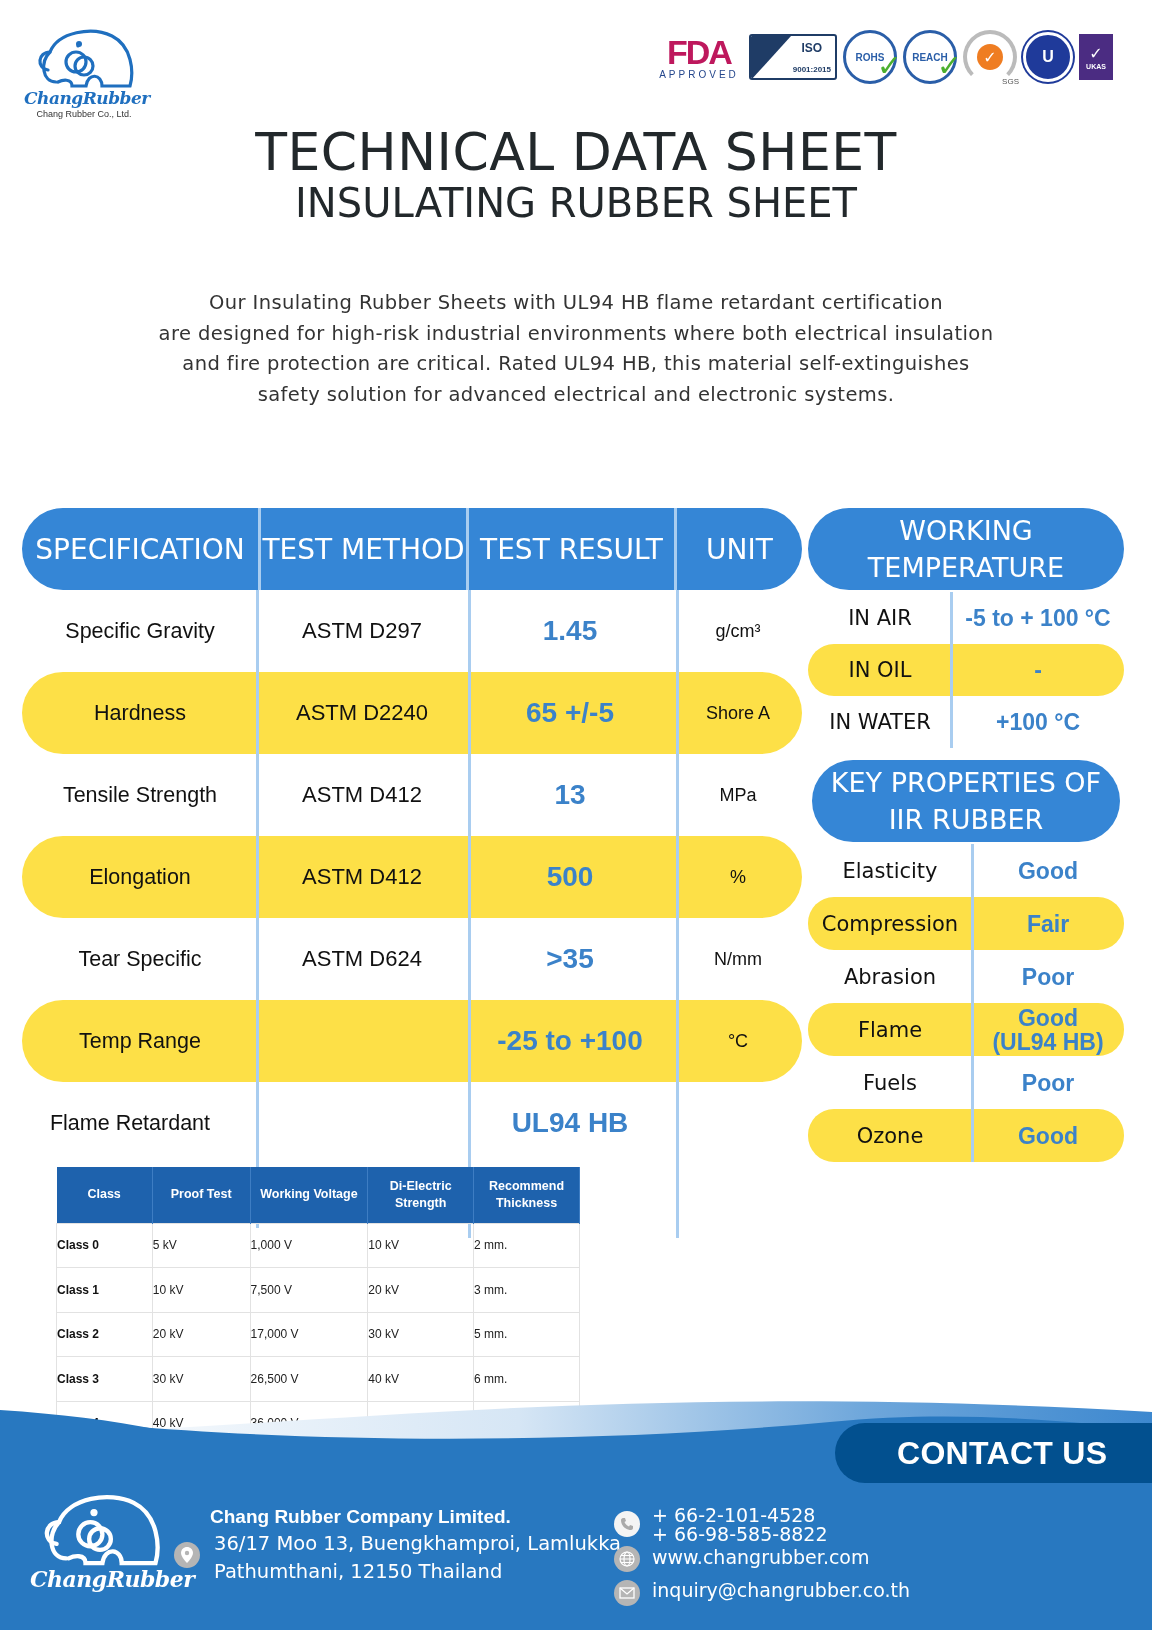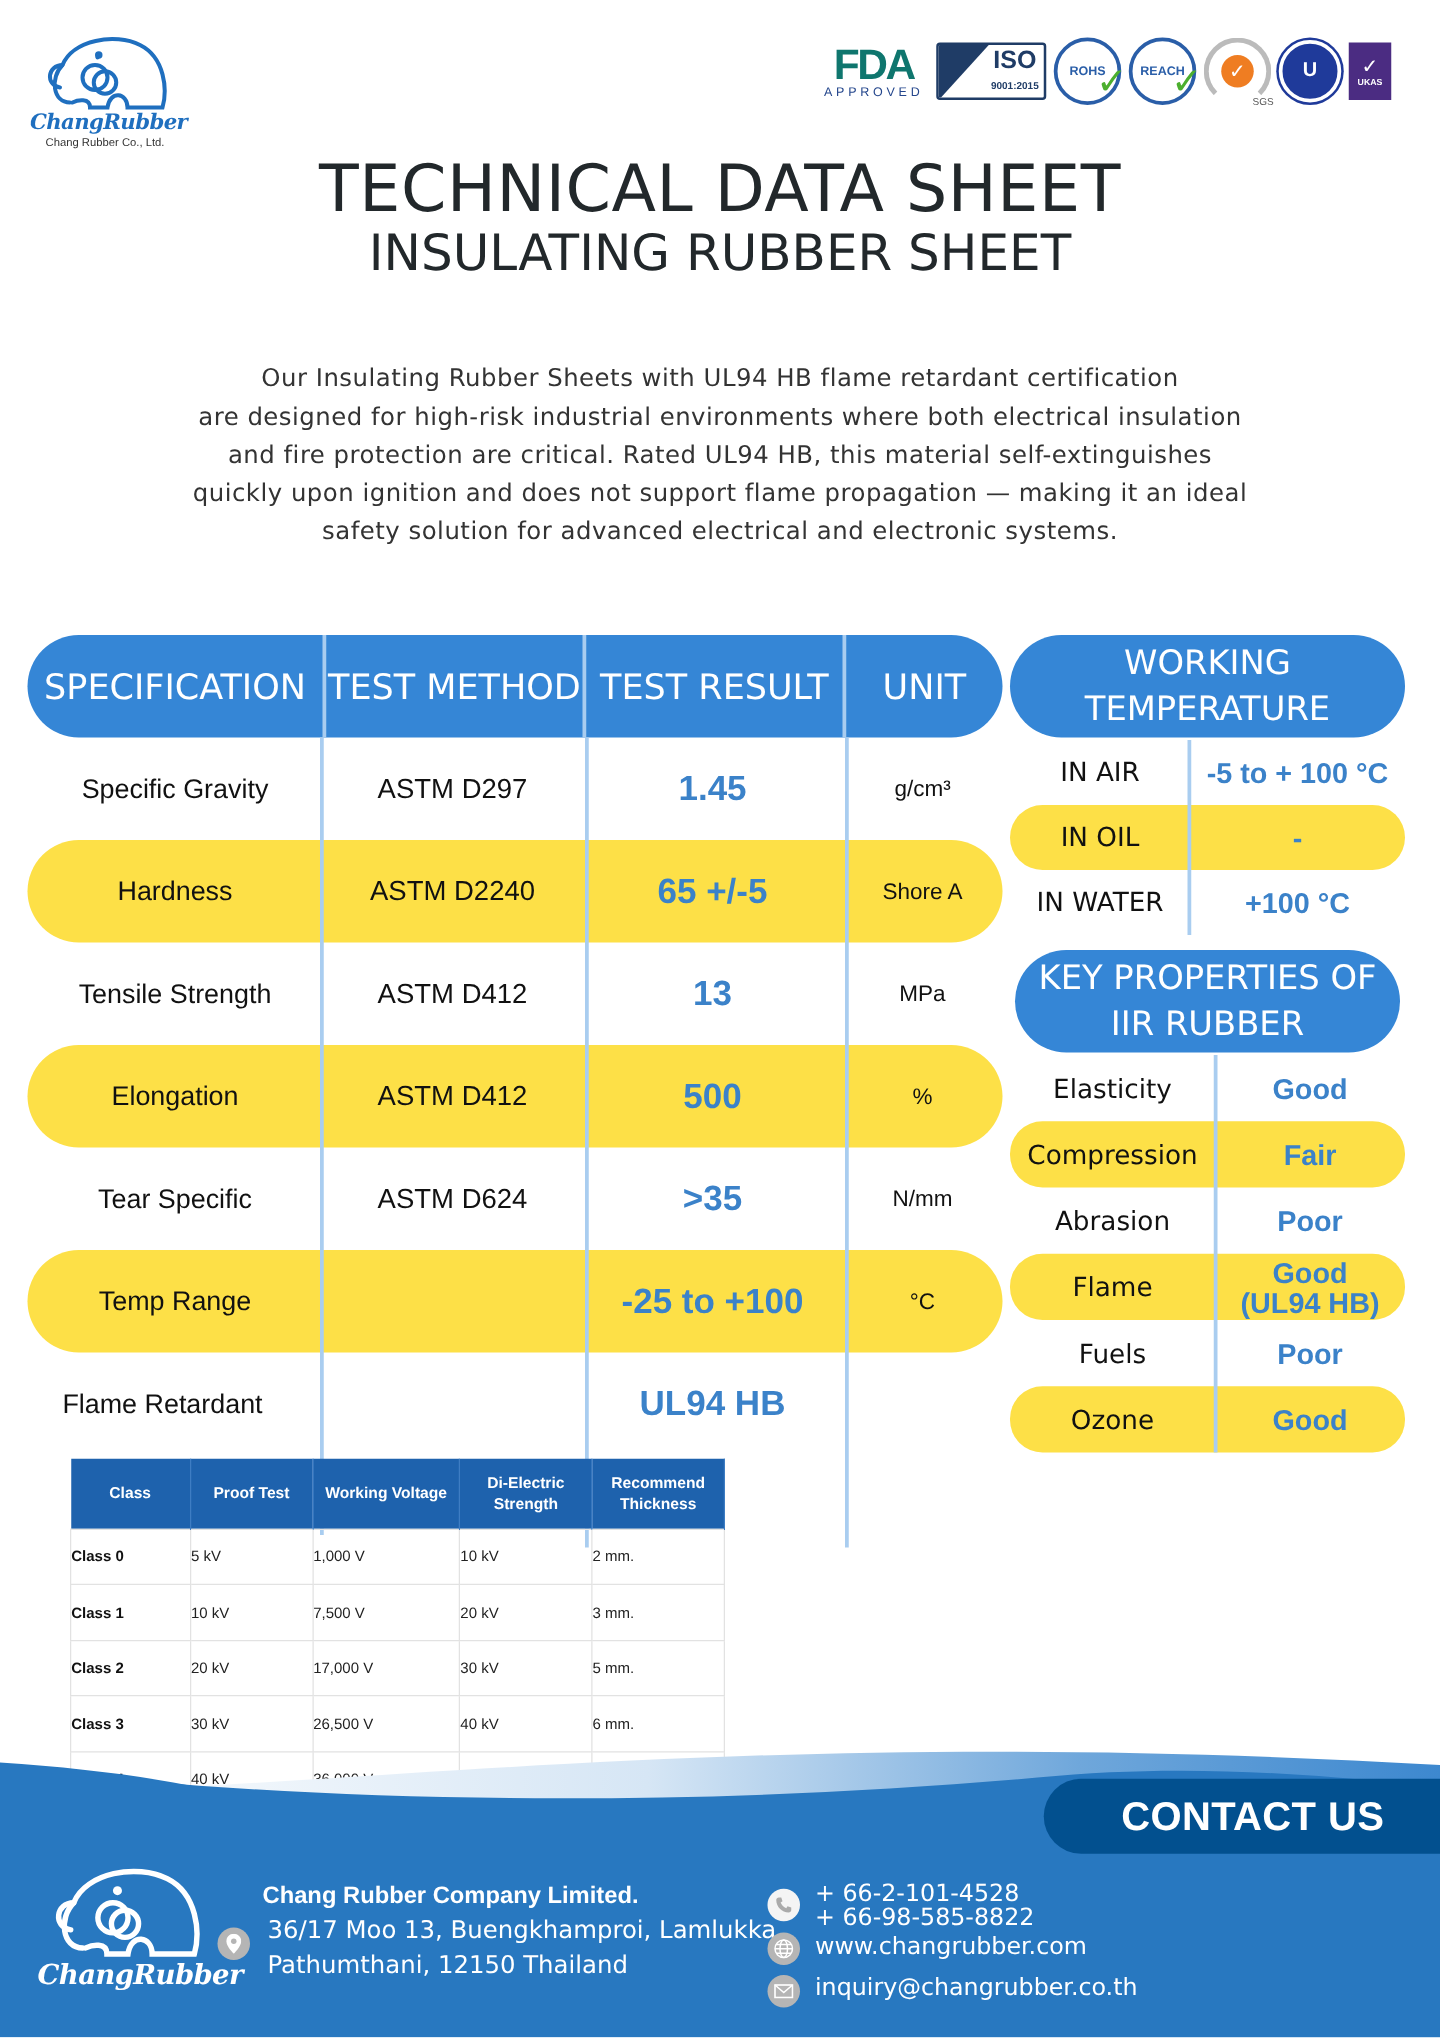--- a/index.html
+++ b/index.html
@@ -9,26 +9,26 @@
   
   .logo { position: absolute; left: 24px; top: 22px; width: 120px; text-align: center; }
   .logo svg { display: block; margin: 0 auto; }
   .logo-word { font-family: "DejaVu Serif", serif; font-style: italic; font-weight: bold; color: #1f6fbf; font-size: 17px; margin-top: -2px; letter-spacing: -0.5px; }
   .logo-sub { font-size: 9px; color: #333; margin-top: 1px; }
 
   
   .certs { position: absolute; top: 30px; left: 655px; display: flex; align-items: center; gap: 6px; }
   .cert { display: flex; align-items: center; justify-content: center; }
   .fda { width: 88px; height: 52px; flex-direction: column; color: #1d3f7a; }
-  .fda .big { font-family: "Liberation Sans", sans-serif; font-weight: bold; font-size: 34px; line-height: 34px; letter-spacing: -2px; color: #0f766e; }
+  .fda .big { font-family: "Liberation Sans", sans-serif; font-weight: bold; font-size: 34px; line-height: 34px; letter-spacing: -2px; color: #be185d; }
   .fda .small { font-size: 10px; letter-spacing: 3px; color: #24468c; }
   .iso { width: 88px; height: 46px; border: 2px solid #1f3c66; border-radius: 3px; position: relative; overflow: hidden; }
   .iso .tri { position: absolute; left: 0; top: 0; width: 0; height: 0; border-top: 44px solid #1f3c66; border-right: 40px solid transparent; }
   .iso .txt { position: absolute; right: 4px; top: 2px; text-align: center; color: #1f3c66; }
-  .iso .txt b { display: block; font-size: 20px; line-height: 20px; }
+  .iso .txt b { display: block; font-size: 12px; line-height: 20px; }
   .iso .txt span { font-size: 8px; font-weight: bold; }
   .round { width: 54px; height: 54px; border-radius: 50%; border: 3px solid #2a5ea8; color: #2a5ea8; font-size: 10px; font-weight: bold; position: relative; }
   .round .check { position: absolute; right: -8px; bottom: 0; color: #4caf2e; font-size: 30px; font-weight: bold; line-height: 30px; }
   .sgs { width: 54px; height: 54px; border-radius: 50%; border: 4px solid #bbb; border-bottom-color: transparent; position: relative; }
   .sgs .dot { width: 26px; height: 26px; border-radius: 50%; background: #ef7d22; color: #fff; font-size: 16px; font-weight: bold; display: flex; align-items: center; justify-content: center; }
   .sgs .lbl { position: absolute; right: -6px; bottom: -6px; font-size: 8px; color: #555; }
   .uicc { width: 50px; height: 50px; border-radius: 50%; background: #1f3a9a; color: #fff; font-size: 16px; font-weight: bold; border: 3px solid #fff; box-shadow: 0 0 0 2px #1f3a9a; }
   .ukas { width: 34px; height: 46px; background: #4b2c82; color: #fff; flex-direction: column; font-size: 7px; font-weight: bold; }
   .ukas .c { font-size: 16px; line-height: 18px; }
 
@@ -138,21 +138,20 @@
 
 <div class="title">
   <h1>TECHNICAL DATA SHEET</h1>
   <h2>INSULATING RUBBER SHEET</h2>
 </div>
 
 <div class="desc">
   <div>Our Insulating Rubber Sheets with UL94 HB flame retardant certification</div>
   <div>are designed for high-risk industrial environments where both electrical insulation</div>
   <div>and fire protection are critical. Rated UL94 HB, this material self-extinguishes</div>
-  <div>quickly upon ignition and does not support flame propagation — making it an ideal</div>
   <div>safety solution for advanced electrical and electronic systems.</div>
 </div>
 
 <div class="spec">
   <div class="spec-head">
     <div>SPECIFICATION</div>
     <div>TEST METHOD</div>
     <div>TEST RESULT</div>
     <div>UNIT</div>
   </div>

